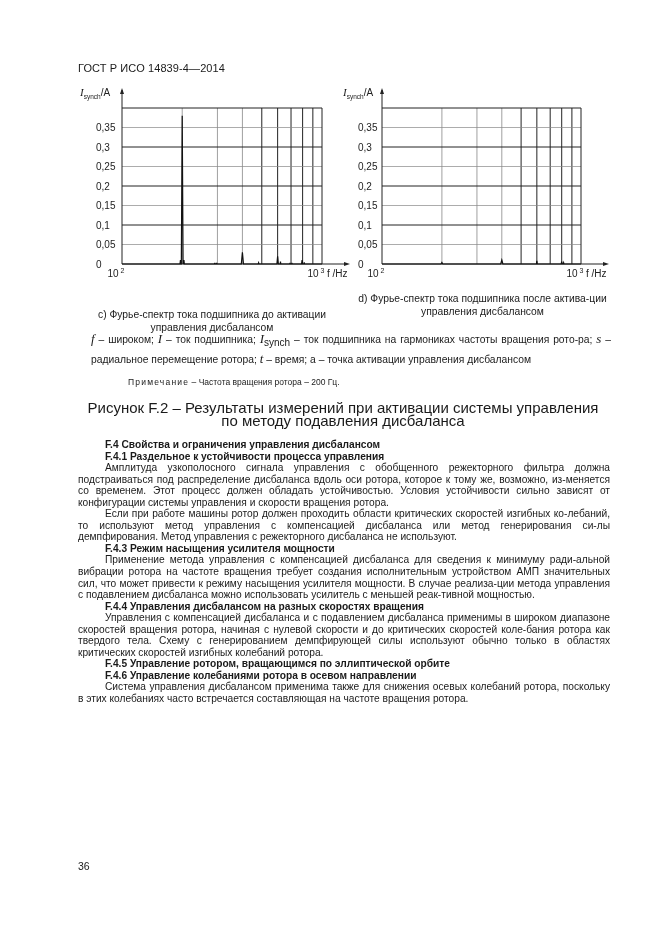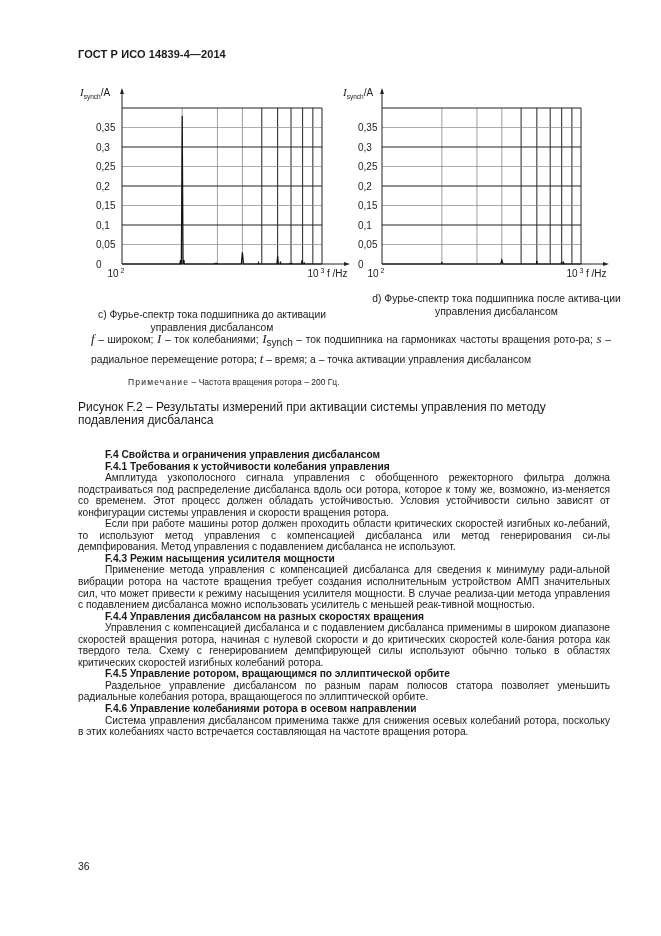--- a/index.html
+++ b/index.html
@@ -1,28 +1,28 @@
 <!DOCTYPE html>
 <html><head>
 <meta charset="utf-8">
 <style>
   html, body { margin: 0; padding: 0; background: #ffffff; }
   body { width: 661px; height: 936px; position: relative; overflow: hidden;
          font-family: "Liberation Sans", sans-serif; color: #1a1a1a; }
   .abs { position: absolute; }
-  .doc-header { left: 78px; top: 48px; font-size: 11px; font-weight: bold; letter-spacing: 0.1px; }
+  .doc-header { left: 78px; top: 62px; font-size: 11px; font-weight: normal; letter-spacing: 0.1px; }
   .chart-svg { position: absolute; left: 0; top: 0; width: 661px; height: 300px; overflow: visible; }
   .caption { font-size: 10.3px; text-align: center; line-height: 13px; }
   .legend { left: 91px; top: 329px; width: 520px; font-size: 10.3px; line-height: 19px; text-align: justify; }
   .legend .sym { font-family: "Liberation Serif", serif; font-style: italic; font-size: 13px; }
   .legend .sub { font-size: 10px; position: relative; top: 3px; }
   .note { left: 108px; top: 377px; font-size: 8.5px; }
   .note .lbl { letter-spacing: 1.2px; padding-left: 20px; }
-  .figcap { left: 78px; top: 401px; width: 530px; font-size: 12px; line-height: 13px; }
-  .body-text { left: 78px; top: 439px; width: 532px; font-size: 10.2px; line-height: 11.55px; margin-top: 10px; }
+  .figcap { left: 78px; top: 401px; width: 530px; font-size: 15px; text-align: center; line-height: 13px; }
+  .body-text { left: 78px; top: 439px; width: 532px; font-size: 10.2px; line-height: 11.55px; }
   .body-text p { margin: 0; text-align: justify; text-indent: 27px; }
   .body-text h3 { margin: 0; font-size: 10.2px; font-weight: bold; padding-left: 27px; line-height: 11.55px; }
   .page-num { left: 78px; top: 860px; font-size: 10.5px; }
 </style>
 </head>
 <body>
 
 <div class="abs doc-header">ГОСТ Р ИСО 14839-4—2014</div>
 
 <svg class="chart-svg" xmlns="http://www.w3.org/2000/svg">
@@ -112,44 +112,43 @@
       <polyline points="382.00,264.00 441.04,264.00 441.90,262.44 442.76,264.00 500.72,264.00 501.81,260.10 502.88,264.00 536.42,264.00 536.85,260.88 537.28,264.00 561.17,264.00 561.71,261.66 562.25,264.00 563.32,264.00 563.64,262.83 563.95,264.00 581.00,264.00" fill="none" stroke="#111" stroke-width="1.2" stroke-linejoin="miter"></polyline>
       <circle cx="441.9049691371323" cy="262.44" r="0.01" fill="none"></circle>
       <circle cx="501.80993827426454" cy="260.1" r="0.01" fill="none"></circle>
       <circle cx="536.852098826345" cy="260.88" r="0.01" fill="none"></circle>
       <circle cx="561.7149074113968" cy="261.66" r="0.01" fill="none"></circle>
       <circle cx="563.6379074305933" cy="262.83" r="0.01" fill="none"></circle>
     </g>
 </svg>
 
 <div class="abs caption" style="left:82px; top:308px; width:260px;">c) Фурье-спектр тока подшипника до активации управления дисбалансом</div>
-<div class="abs caption" style="left:364px; top:292px; width:265px;">d) Фурье-спектр тока подшипника после актива-ции управления дисбалансом</div>
+<div class="abs caption" style="left:350px; top:292px; width:265px;">d) Фурье-спектр тока подшипника после актива-ции управления дисбалансом</div>
 
 <div class="abs legend">
   <span class="sym">f</span><span> – широком; </span>
-  <span class="sym">I</span><span> – ток колебаниями; </span>
+  <span class="sym">I</span><span> – ток подшипника; </span>
   <span class="sym">I</span><span class="sub">synch</span><span> – ток подшипника на гармониках частоты вращения рото-ра; </span>
   <span class="sym">s</span><span> – радиальное перемещение ротора; </span>
   <span class="sym">t</span><span> – время; a – точка активации управления дисбалансом</span>
 </div>
 
 <div class="abs note">
   <span class="lbl">Примечание</span><span> – Частота вращения ротора – 200 Гц.</span>
 </div>
 
 <div class="abs figcap">Рисунок F.2 – Результаты измерений при активации системы управления по методу подавления дисбаланса</div>
 
 <div class="abs body-text" id="body-text">
     <h3>F.4 Свойства и ограничения управления дисбалансом</h3>
-    <h3>F.4.1 Требования к устойчивости колебания управления</h3>
+    <h3>F.4.1 Раздельное к устойчивости процесса управления</h3>
     <p>Амплитуда узкополосного сигнала управления с обобщенного режекторного фильтра должна подстраиваться под распределение дисбаланса вдоль оси ротора, которое к тому же, возможно, из-меняется со временем. Этот процесс должен обладать устойчивостью. Условия устойчивости сильно зависят от конфигурации системы управления и скорости вращения ротора.</p>
-    <p>Если при работе машины ротор должен проходить области критических скоростей изгибных ко-лебаний, то используют метод управления с компенсацией дисбаланса или метод генерирования си-лы демпфирования. Метод управления с подавлением дисбаланса не используют.</p>
+    <p>Если при работе машины ротор должен проходить области критических скоростей изгибных ко-лебаний, то используют метод управления с компенсацией дисбаланса или метод генерирования си-лы демпфирования. Метод управления с режекторного дисбаланса не используют.</p>
     <h3>F.4.3 Режим насыщения усилителя мощности</h3>
     <p>Применение метода управления с компенсацией дисбаланса для сведения к минимуму ради-альной вибрации ротора на частоте вращения требует создания исполнительным устройством АМП значительных сил, что может привести к режиму насыщения усилителя мощности. В случае реализа-ции метода управления с подавлением дисбаланса можно использовать усилитель с меньшей реак-тивной мощностью.</p>
     <h3>F.4.4 Управления дисбалансом на разных скоростях вращения</h3>
     <p>Управления с компенсацией дисбаланса и с подавлением дисбаланса применимы в широком диапазоне скоростей вращения ротора, начиная с нулевой скорости и до критических скоростей коле-бания ротора как твердого тела. Схему с генерированием демпфирующей силы используют обычно только в областях критических скоростей изгибных колебаний ротора.</p>
     <h3>F.4.5 Управление ротором, вращающимся по эллиптической орбите</h3>
-    <p>Раздельное управление дисбалансом по разным парам полюсов статора позволяет уменьшить радиальные колебания ротора, вращающегося по эллиптической орбите.</p>
     <h3>F.4.6 Управление колебаниями ротора в осевом направлении</h3>
     <p>Система управления дисбалансом применима также для снижения осевых колебаний ротора, поскольку в этих колебаниях часто встречается составляющая на частоте вращения ротора.</p>
   </div>
 
 <div class="abs page-num">36</div>
 
 </body></html>

